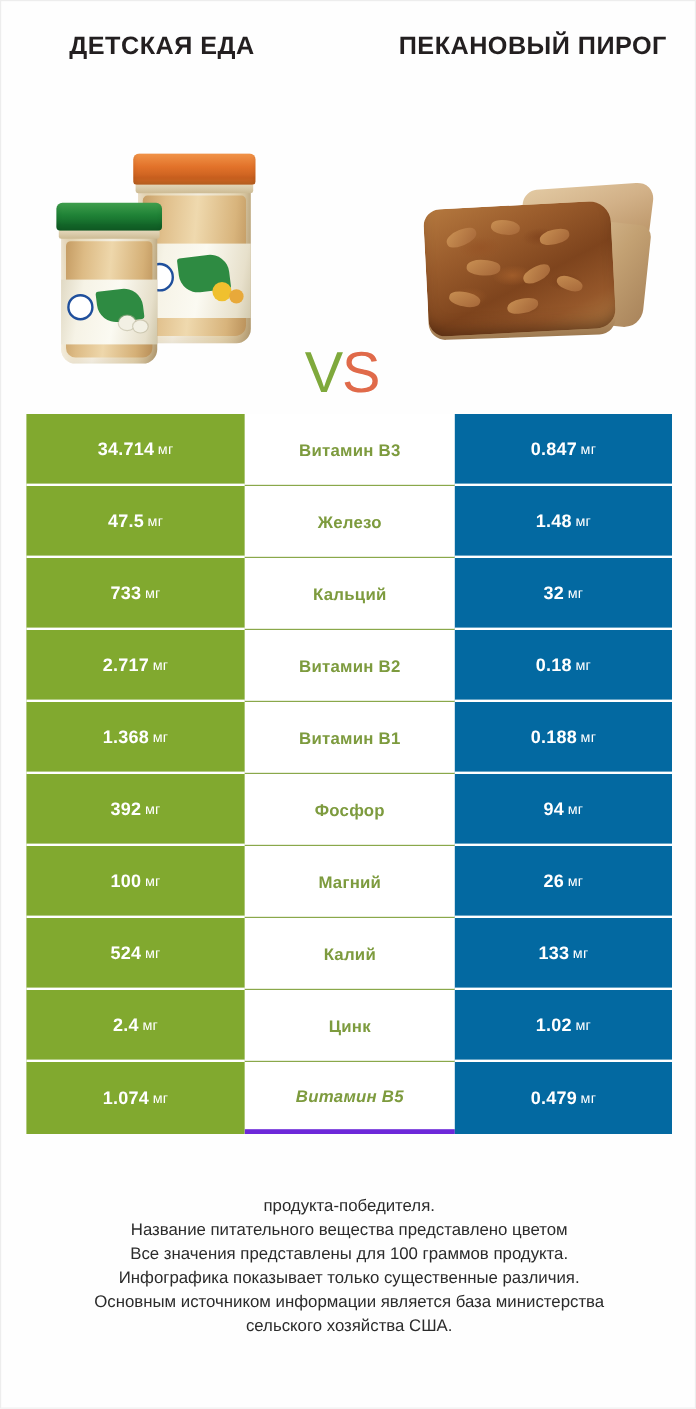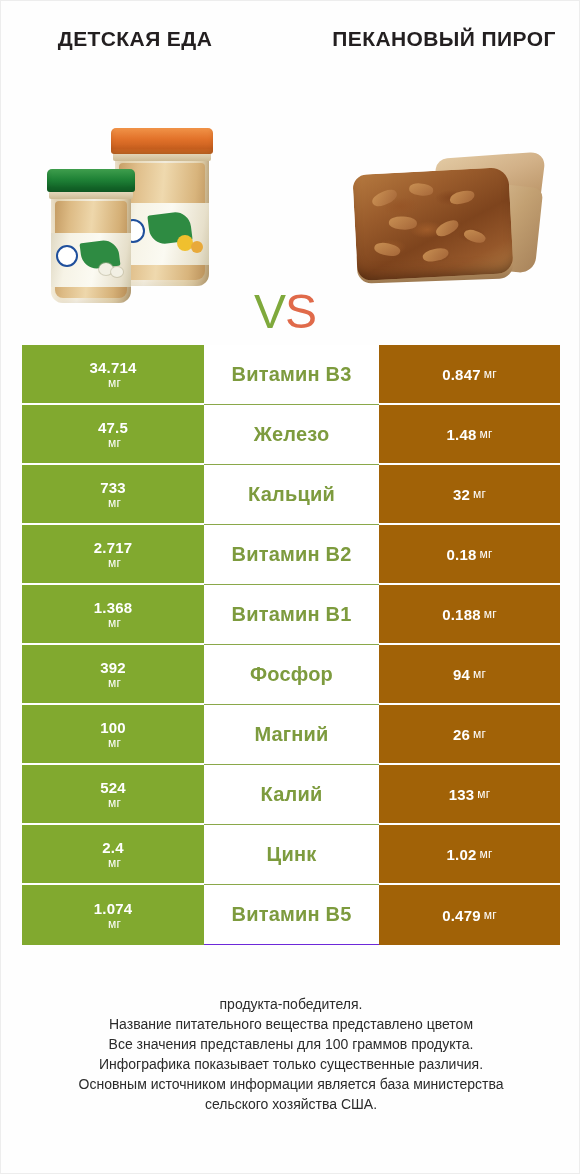--- a/index.html
+++ b/index.html
@@ -254,42 +254,41 @@
     justify-content: center;
     font-size: 15px;
     letter-spacing: 0.2px;
     box-sizing: border-box;
   }
   .cell-left {
     width: 182px;
     background: #81a92f;
     color: #ffffff;
     border-bottom: 2px solid #ffffff;
-    flex-direction: column;
   }
   .cell-mid {
     width: 175px;
     background: #ffffff;
     color: #7d9b3e;
     border-bottom: 1px solid #8aa martyr;
     border-bottom: 1px solid #8aa84a;
   }
   .cell-right {
     width: 181px;
-    background: #a16207;
+    background: #0369a1;
     color: #ffffff;
     border-bottom: 2px solid #ffffff;
   }
   .row:last-child .cell-left,
   .row:last-child .cell-right { border-bottom: none; }
-  .row:last-child .cell-mid { border-bottom: 1px solid #6d28d9; }
+  .row:last-child .cell-mid { border-bottom: 4px solid #6d28d9; font-style: italic; }
 
   .val { font-weight: 700; }
   .unit { font-weight: 400; font-size: 12px; margin-left: 3px; }
-  .nutrient { font-weight: 700; font-size: 20px; }
+  .nutrient { font-weight: 700; font-size: 14px; }
 
   
   .footer {
     position: absolute;
     left: 20px;
     top: 993px;
     width: 540px;
     text-align: center;
     font-size: 14px;
     line-height: 20px;

